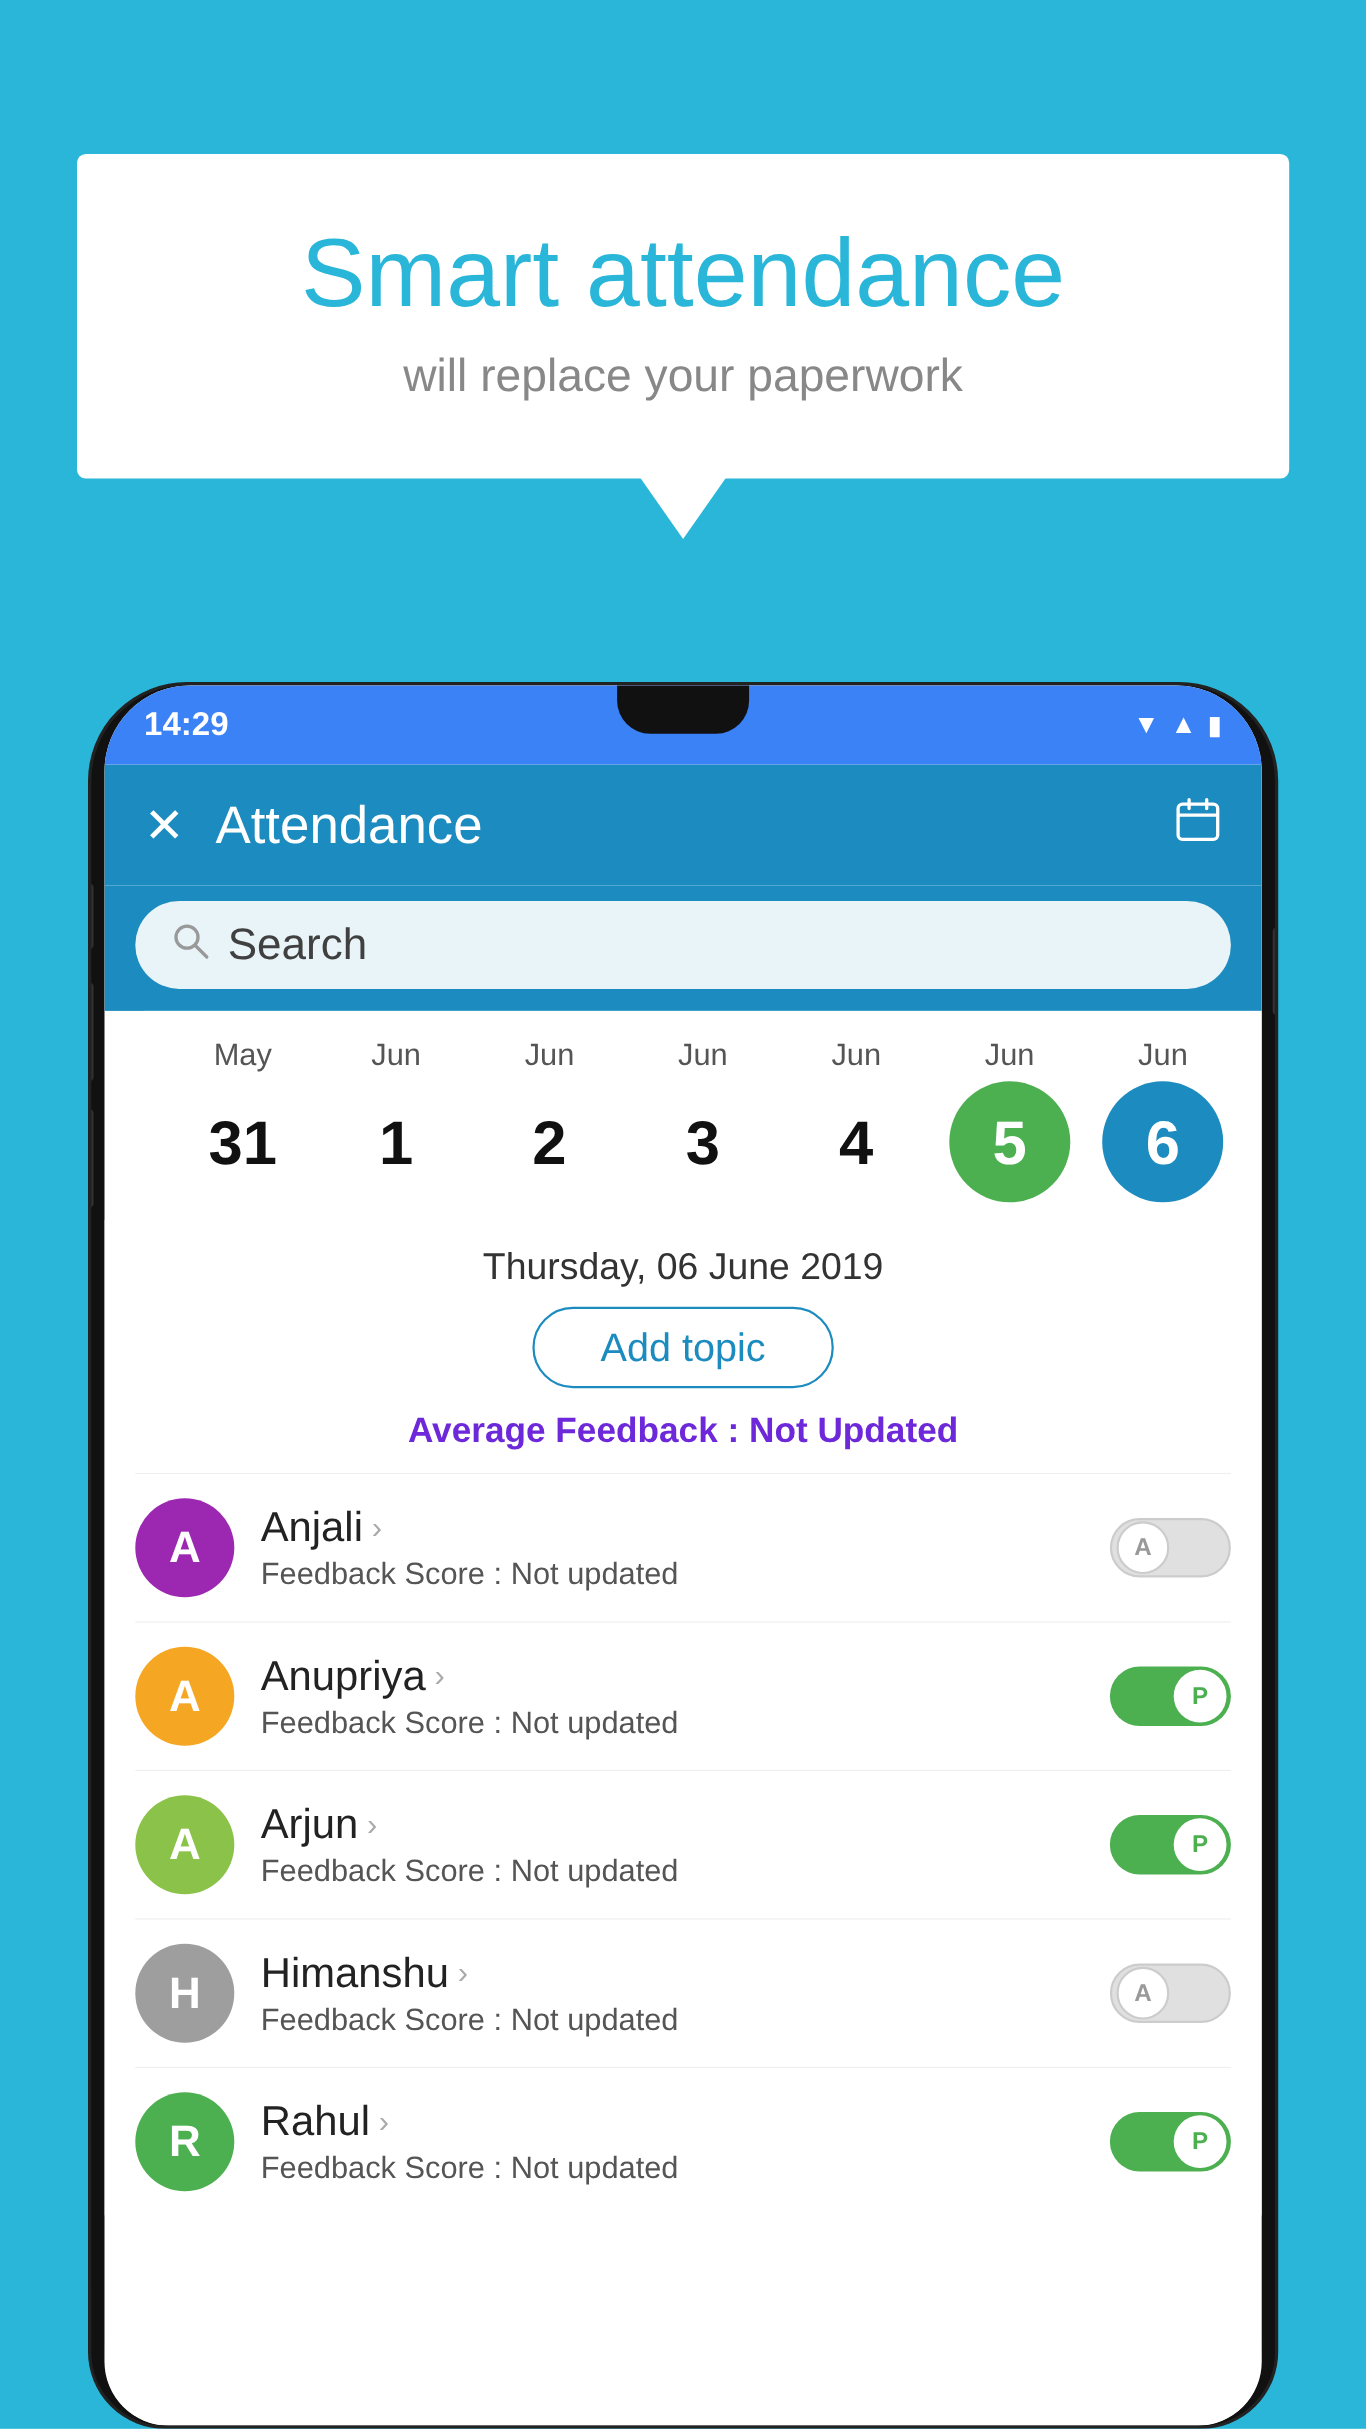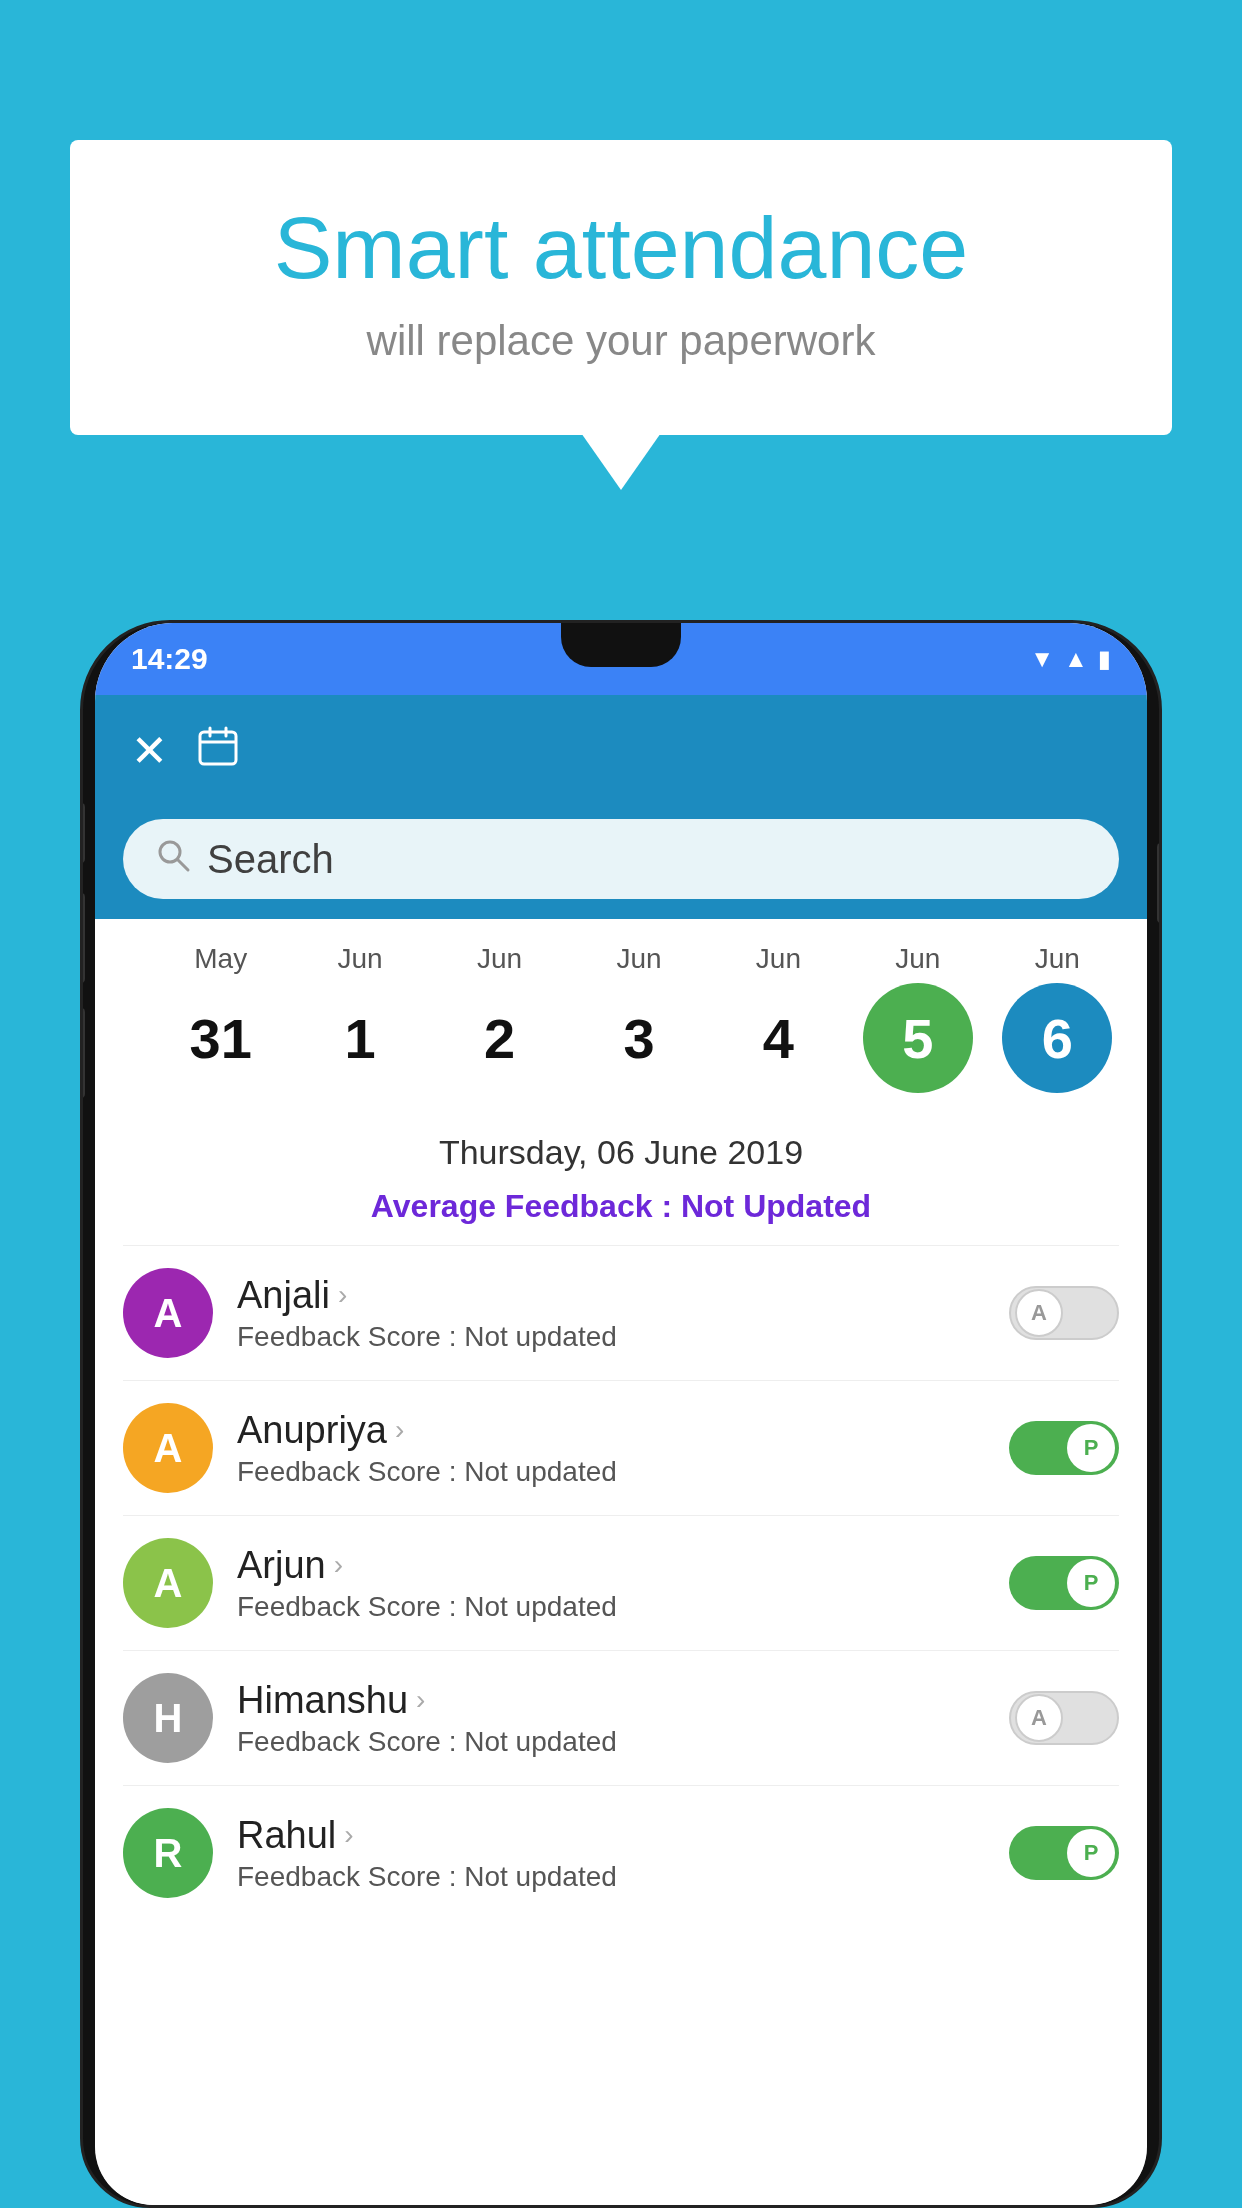--- a/index.html
+++ b/index.html
@@ -396,20 +396,21 @@
       <span class="status-time">14:29</span>
       <div class="status-icons">
         <span class="status-icon">▼</span>
         <span class="status-icon">▲</span>
         <span class="status-icon">▮</span>
       </div>
     </div>
 
     <div class="app-bar">
       <span class="app-bar-close">✕</span>
+      <span class="app-bar-title">Attendance</span>
       <span class="app-bar-calendar">
         <svg width="44" height="44" viewBox="0 0 44 44" fill="none">
           <rect x="4" y="8" width="36" height="32" rx="4" stroke="white" stroke-width="3" fill="none"></rect>
           <line x1="4" y1="18" x2="40" y2="18" stroke="white" stroke-width="3"></line>
           <line x1="14" y1="4" x2="14" y2="12" stroke="white" stroke-width="3" stroke-linecap="round"></line>
           <line x1="30" y1="4" x2="30" y2="12" stroke="white" stroke-width="3" stroke-linecap="round"></line>
         </svg>
       </span>
     </div>
 
@@ -451,20 +452,21 @@
           <div class="date-day today">5</div>
         </div>
         <div class="date-col">
           <div class="date-month">Jun</div>
           <div class="date-day selected">6</div>
         </div>
       </div>
 
     <div class="content-area">
       <div class="selected-date">Thursday, 06 June 2019</div>
+      <button class="add-topic-btn">Add topic</button>
       <div class="avg-feedback">
         <span>Average Feedback :</span>
         <span>Not Updated</span>
       </div>
       <div id="student-list">
           <div class="student-item">
             <div class="avatar" style="background: rgb(156, 39, 176);">A</div>
             <div class="student-info">
               <div class="student-name">
                 <span>Anjali</span>

